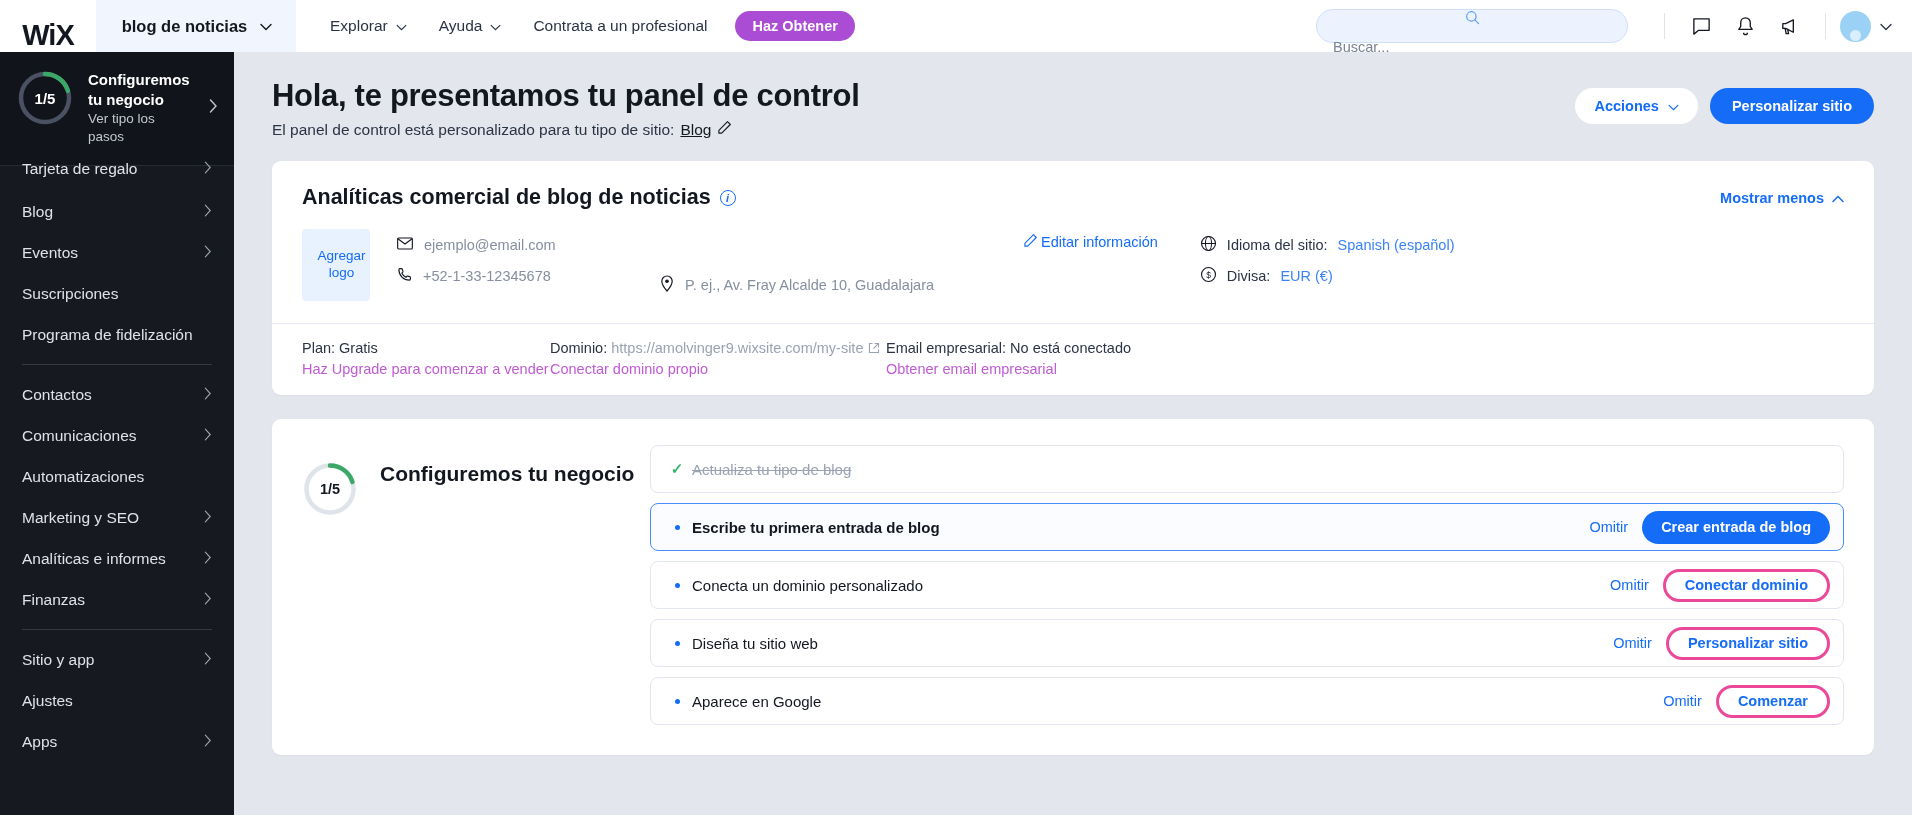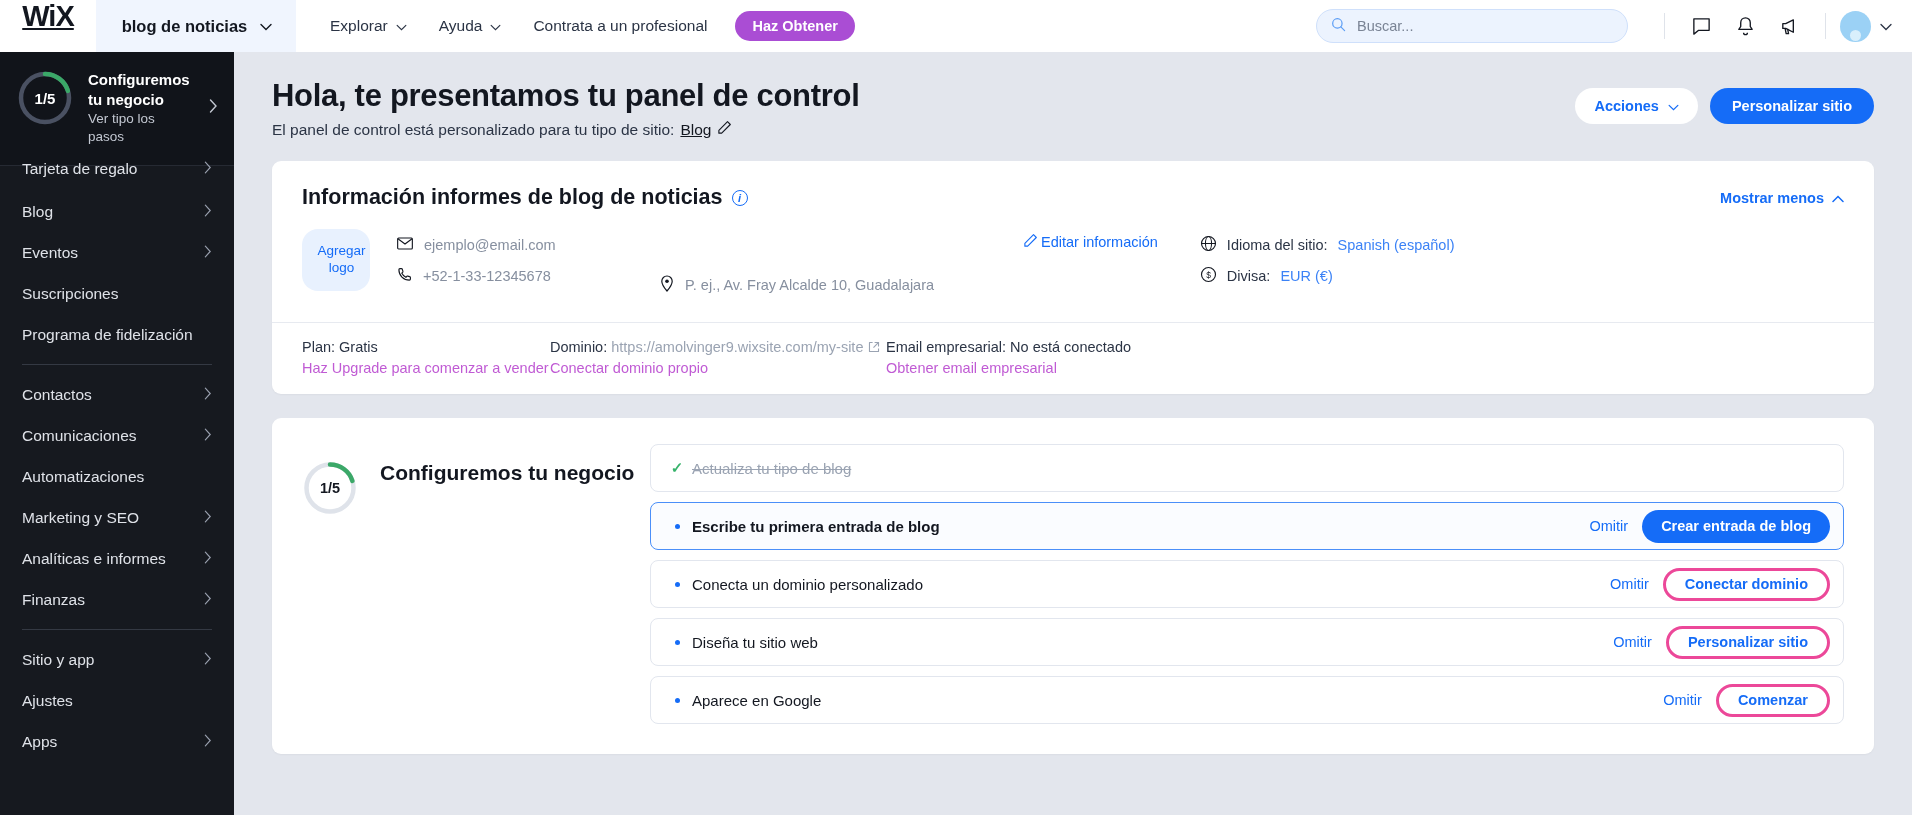--- a/index.html
+++ b/index.html
@@ -14,21 +14,21 @@
 
   
   .topbar {
     height: 52px; width: 100%;
     background: #ffffff;
     display: flex; align-items: stretch;
     position: relative;
     z-index: 20;
   }
   .logo-cell {
-    width: 96px; display: flex; align-items: flex-start; justify-content: center; text-decoration: underline;
+    width: 96px; display: flex; align-items: flex-end; justify-content: center;
   }
   .wix-logo {
     font-size: 29px; font-weight: 700; letter-spacing: -1px;
     color: #131720; font-family: "Liberation Sans", sans-serif;
   }
   .site-selector {
     background: #f0f5fe;
     display: flex; align-items: center; gap: 13px;
     padding: 0 22px 0 24px;
     cursor: pointer;
@@ -53,20 +53,21 @@
   .topbar-right {
     margin-left: auto; display: flex; align-items: center; gap: 0px; padding-right: 20px;
   }
   .search-box {
     width: 312px; height: 34px;
     background: #ecf3fe; border: 1px solid #cfe0fb;
     border-radius: 18px;
     display: flex; align-items: center; gap: 9px;
     padding: 0 14px; cursor: text;
     margin-right: 22px;
+    flex-direction: column;
   }
   .search-box input {
     border: none; outline: none; background: transparent;
     font-size: 14.5px; color: #5c6576; width: 100%;
     font-family: inherit;
   }
   .search-box input::placeholder { color: #7a8495; }
   .vdiv { width: 1px; height: 26px; background: #dfe3ea; margin: 0 14px; }
   .icon-btn {
     width: 44px; height: 44px; display: flex; align-items: center; justify-content: center;
@@ -153,21 +154,21 @@
 
   .biz-head {
     display: flex; align-items: center; justify-content: space-between;
     padding: 24px 30px 0 30px;
   }
   .biz-title { font-size: 21.5px; font-weight: 700; display: flex; align-items: center; gap: 9px; }
   .show-less { color: #156cf7; font-size: 14.5px; font-weight: 700; cursor: pointer; display: flex; align-items: center; gap: 8px; }
 
   .biz-body { display: flex; padding: 19px 30px 22px 30px; gap: 0px; }
   .logo-box {
-    width: 68px; height: 62px; background: #e8f1fe; border-radius: 16px;
+    width: 68px; height: 72px; background: #e8f1fe; border-radius: 4px;
     display: flex; align-items: center; justify-content: center; text-align: center;
     color: #156cf7; font-size: 13.5px; line-height: 1.25; cursor: pointer;
     flex: 0 0 68px;
     padding-left: 11px;
   }
   .contact-col { padding-left: 27px; min-width: 272px; }
   .crow { display: flex; align-items: center; gap: 11px; height: 31px; color: #868f9f; font-size: 14.5px; }
   .addr-col { padding-left: 18px; min-width: 375px; margin-top: 40px; }
   .edit-col { padding-left: 6px; padding-top: 4px; }
   .edit-link { color: #156cf7; font-size: 14.5px; display: flex; align-items: center; gap: 3px; cursor: pointer; }
@@ -461,21 +462,21 @@
               </svg>
           </span>
         </button>
         <button class="btn-blue">Personalizar sitio</button>
       </div>
     </div>
 
     <div class="card first">
       <div class="biz-head">
         <div class="biz-title">
-          <span>Información informes de blog de noticias</span>
+          <span>Analíticas comercial de blog de noticias</span>
           <span class="info-i">i</span>
         </div>
         <div class="show-less">
           <span>Mostrar menos</span>
           <span>
             <svg width="12" height="8" viewBox="0 0 12 8">
                 <path d="M1 6.5L6 1.5L11 6.5" stroke="#156cf7" stroke-width="1.5" fill="none" stroke-linecap="round"></path>
               </svg>
           </span>
         </div>

